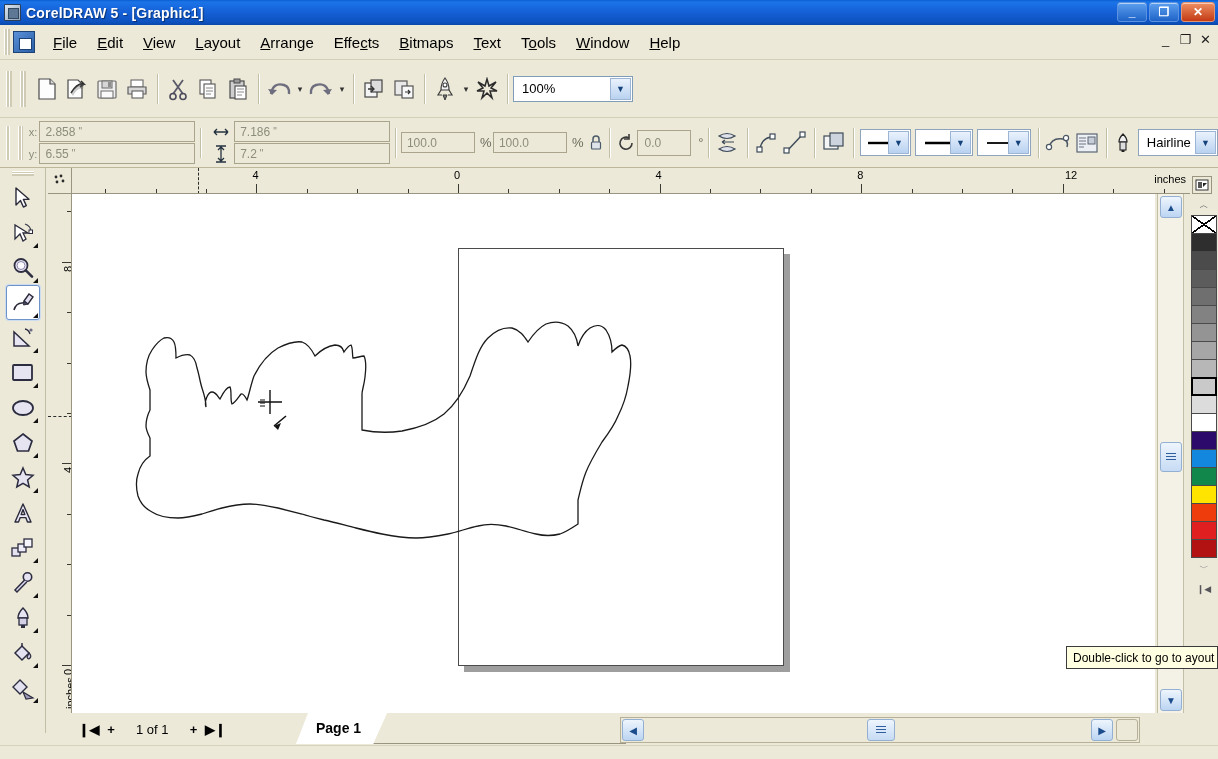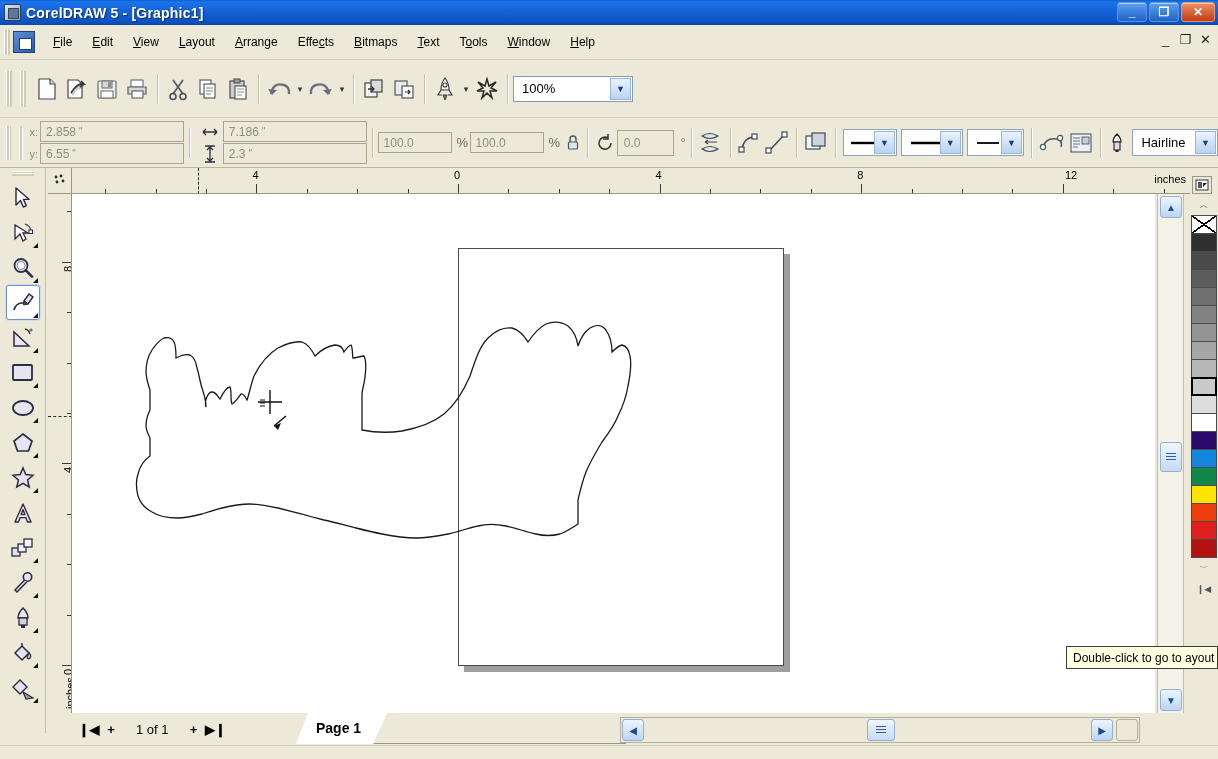--- a/index.html
+++ b/index.html
@@ -54,21 +54,21 @@
   }
   .menubar .doc-icon{
     width:22px; height:22px; margin-right:8px; position:relative; flex:none;
     background:linear-gradient(135deg,#5b8fd6,#2b5fa8); border:1px solid #1d4275;
   }
   .menubar .doc-icon:after{
     content:""; position:absolute; right:2px; bottom:2px; width:11px; height:10px;
     background:#fff; border:1px solid #1d4275;
   }
   .mi{
-    padding:4px 10px; font-size:12px; color:#000; white-space:nowrap; cursor:default;
+    padding:4px 10px; font-size:15px; color:#000; white-space:nowrap; cursor:default;
   }
   .mi u{ text-decoration:underline; }
   .mdi-btns{ position:absolute; right:4px; top:6px; display:flex; gap:3px; }
   .mdb{
     width:17px; height:16px; background:#ece9d8; border:1px solid transparent;
     display:flex; align-items:center; justify-content:center;
     font-size:13px; color:#1b1b1b; font-family:"Liberation Sans",sans-serif;
   }
 
   
@@ -109,21 +109,21 @@
   }
   .propbar .grip{
     width:6px; height:34px; margin:0 6px 0 2px;
     background:linear-gradient(90deg,#fff 0,#fff 1px,#cfcbb4 1px,#cfcbb4 3px,#fff 3px,#fff 4px,#cfcbb4 4px,#cfcbb4 6px);
   }
   .xy-group{ display:flex; align-items:center; }
   .xy-labels{ display:flex; flex-direction:column; margin-right:2px; }
   .xy-labels span{ font-size:11px; color:#8a8a7a; height:22px; line-height:22px; }
   .fields-col{ display:flex; flex-direction:column; gap:1px; }
   .pfield{
-    width:144px; height:21px; background:#ece9d8; border:1px solid #aaa48c;
+    width:156px; height:21px; background:#ece9d8; border:1px solid #aaa48c;
     display:flex; align-items:center; padding-left:5px;
     font-size:12px; color:#8d8d7d;
   }
   .pfield.sm{ width:74px; }
   .pfield .unit{ margin-left:3px; font-size:10px; }
   .dual-ico{ display:flex; flex-direction:column; gap:1px; margin:0 4px 0 6px; }
   .dual-ico div{ height:21px; width:18px; display:flex; align-items:center; justify-content:center; }
   .pctcol{ display:flex; flex-direction:row; gap:1px; }
   .pctrow{ display:flex; align-items:center; }
   .pctrow .pc{ font-size:13px; color:#6b6b5c; margin-left:5px; width:12px; }
@@ -504,21 +504,21 @@
               <path d="M6 2 v14 M6 2 l-3 3 M6 2 l3 3 M6 16 l-3 -3 M6 16 l3 -3 M1 1 h10 M1 17 h10" stroke="#24323f" stroke-width="1.3" fill="none"></path>
             </svg>
         </div>
       </div>
       <div class="fields-col">
         <div class="pfield">
           <span>7.186</span>
           <span class="unit">"</span>
         </div>
         <div class="pfield">
-          <span>2.3</span>
+          <span>7.2</span>
           <span class="unit">"</span>
         </div>
       </div>
     </div>
 
     <div class="sep"></div>
 
     <div class="pctcol">
       <div class="pctrow">
         <div class="pfield sm">

